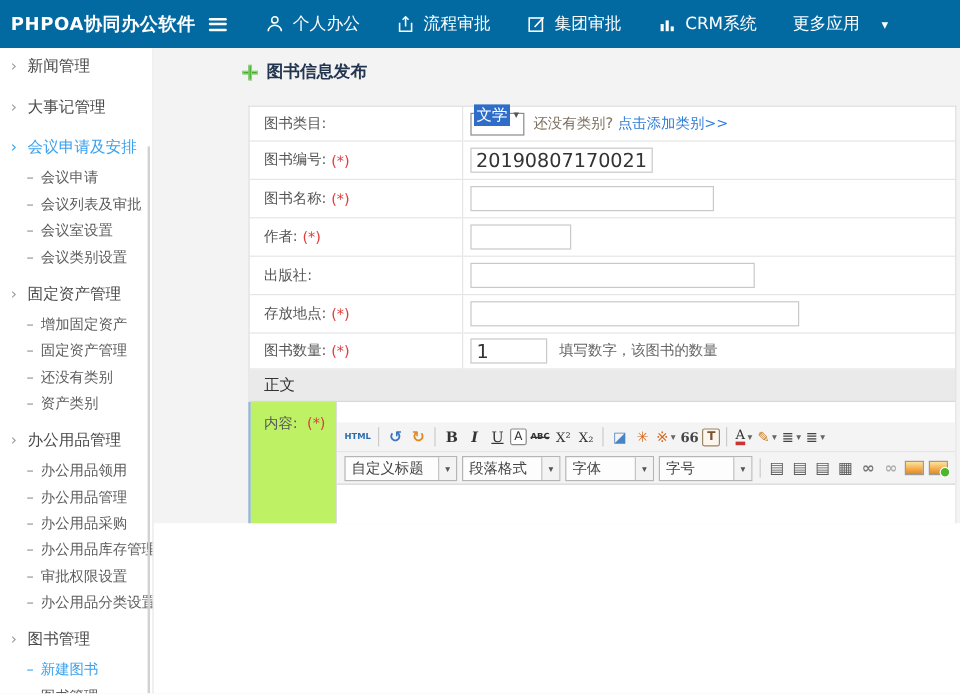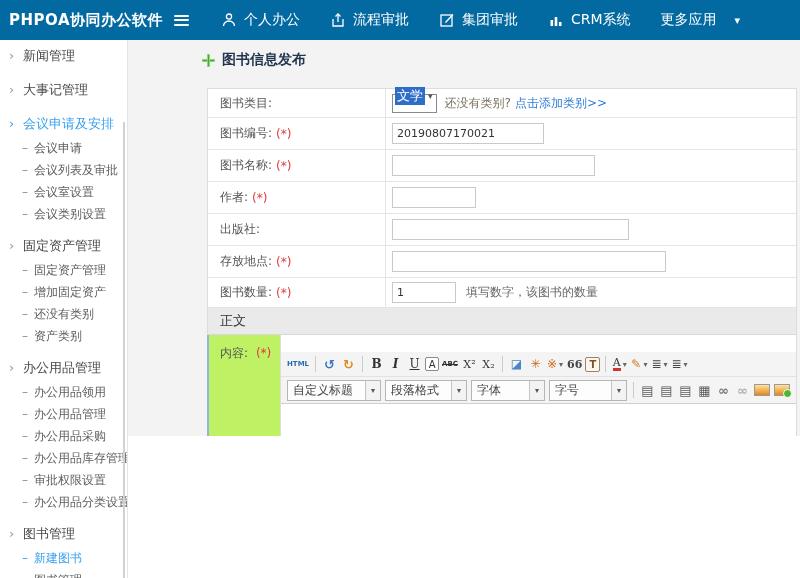--- a/index.html
+++ b/index.html
@@ -37,21 +37,21 @@
   .plus-icon::after  { content:""; position:absolute; left:5px; top:0; width:3px; height:13px; background:#43ad27; box-shadow:0 0 0 1px #8fd37e inset; }
   .page-title .t { font-size:14px; font-weight:bold; color:#24364f; }
 
   .tbl { position:absolute; left:79px; top:48px; width:590px; bottom:-1px;
          background:#fff; border:1px solid #dcdcdc; border-bottom:none; display:flex; flex-direction:column; }
   .row { display:flex; border-bottom:1px solid #e5e5e5; align-items:center; }
   .cell-l { width:178px; align-self:stretch; display:flex; align-items:center; padding-left:12px;
             border-right:1px solid #e5e5e5; font-size:12px; color:#555; }
   .cell-v { flex:1; display:flex; align-items:center; padding-left:6px; font-size:12px; color:#555; }
   .req { color:#e03c3c; margin-left:4px; font-size:12px; }
-  .row input { border:1px solid #c9c9c9; height:21px; font-size:11px; color:#333; padding:0 4px; background:#fff;
+  .row input { border:1px solid #c9c9c9; height:21px; font-size:16px; color:#333; padding:0 4px; background:#fff;
                font-family:"DejaVu Sans", sans-serif; }
   .hint { margin-left:10px; color:#666; font-size:12px; }
 
   .cat-select { display:inline-flex; align-items:center; border:1px solid #8a8a8a; background:#fff; height:19px;
                 padding:0 3px 14px 2px; cursor:pointer; }
   .cat-sel-text { background:#2e6ec9; color:#fff; font-size:13px; padding:0 2px; }
   .cat-caret { font-size:9px; color:#555; margin-left:3px; }
   .muted { margin-left:8px; color:#7c6f5f; font-size:12px; }
   .lnk { color:#2f7cd8; font-size:12px; margin-left:4px; text-decoration:none; cursor:pointer; }
 
@@ -149,22 +149,22 @@
 
 <aside class="sidebar">
   <div class="sgroup"><i class="chev">›</i><span>新闻管理</span></div>
   <div class="sgroup"><i class="chev">›</i><span>大事记管理</span></div>
   <div class="sgroup active"><i class="chev">›</i><span>会议申请及安排</span></div>
   <div class="ssub"><i class="dash">–</i><span>会议申请</span></div>
   <div class="ssub"><i class="dash">–</i><span>会议列表及审批</span></div>
   <div class="ssub"><i class="dash">–</i><span>会议室设置</span></div>
   <div class="ssub"><i class="dash">–</i><span>会议类别设置</span></div>
   <div class="sgroup"><i class="chev">›</i><span>固定资产管理</span></div>
+  <div class="ssub"><i class="dash">–</i><span>增加固定资产</span></div>
   <div class="ssub"><i class="dash">–</i><span>固定资产管理</span></div>
-  <div class="ssub"><i class="dash">–</i><span>增加固定资产</span></div>
   <div class="ssub"><i class="dash">–</i><span>还没有类别</span></div>
   <div class="ssub"><i class="dash">–</i><span>资产类别</span></div>
   <div class="sgroup"><i class="chev">›</i><span>办公用品管理</span></div>
   <div class="ssub"><i class="dash">–</i><span>办公用品领用</span></div>
   <div class="ssub"><i class="dash">–</i><span>办公用品管理</span></div>
   <div class="ssub"><i class="dash">–</i><span>办公用品采购</span></div>
   <div class="ssub"><i class="dash">–</i><span>办公用品库存管理</span></div>
   <div class="ssub"><i class="dash">–</i><span>审批权限设置</span></div>
   <div class="ssub"><i class="dash">–</i><span>办公用品分类设置</span></div>
   <div class="sgroup"><i class="chev">›</i><span>图书管理</span></div>

